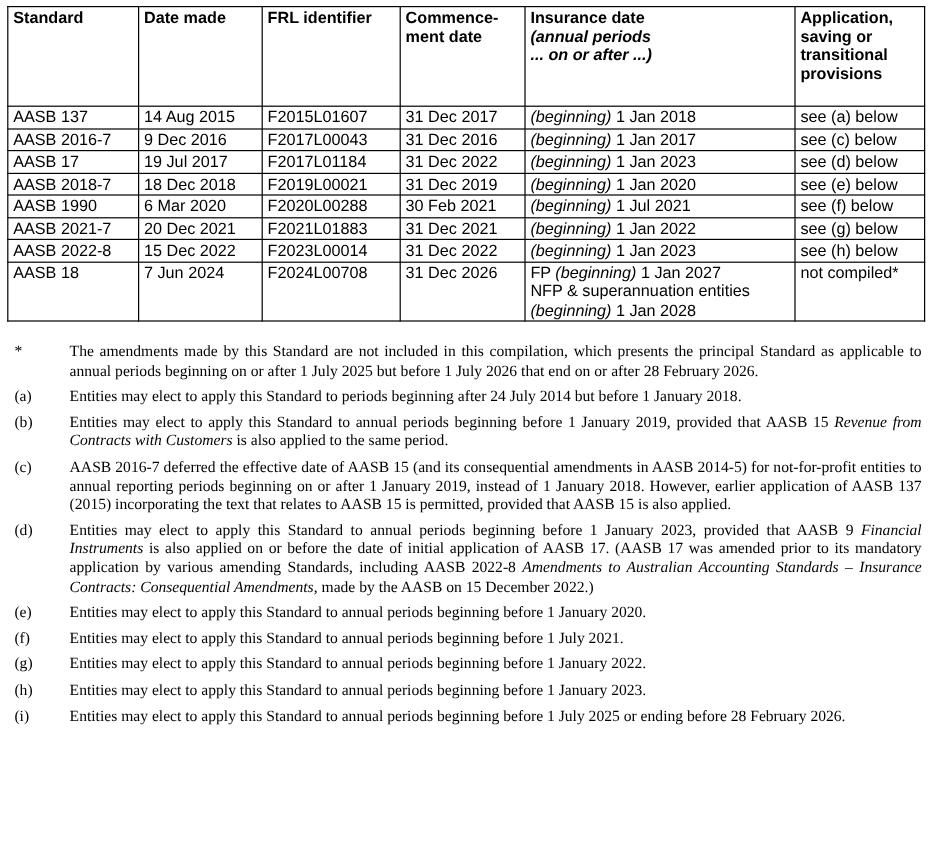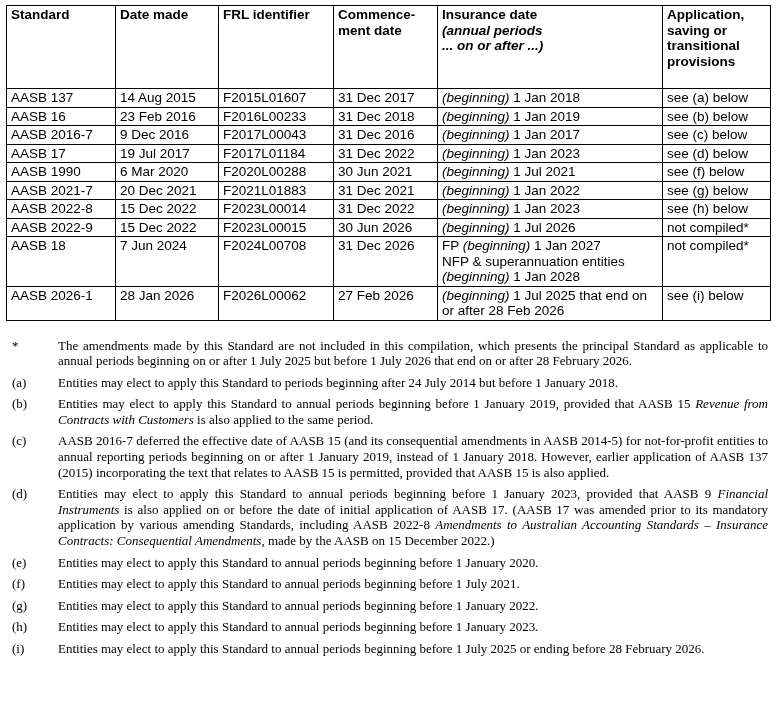--- a/index.html
+++ b/index.html
@@ -89,54 +89,54 @@
     <tbody>
     <tr>
       <td>AASB 137</td>
       <td>14 Aug 2015</td>
       <td>F2015L01607</td>
       <td>31 Dec 2017</td>
       <td><span class="eff-italic">(beginning)</span> 1 Jan 2018</td>
       <td>see (a) below</td>
     </tr>
 
-    <tr>
-      <td>AASB 16</td>
-      <td>23 Feb 2016</td>
-      <td>F2016L00233</td>
-      <td>31 Dec 2018</td>
-      <td><span class="eff-italic">(beginning)</span> 1 Jan 2019</td>
-      <td>see (b) below</td>
-    </tr>
 
     <tr>
       <td>AASB 2016-7</td>
       <td>9 Dec 2016</td>
       <td>F2017L00043</td>
       <td>31 Dec 2016</td>
       <td><span class="eff-italic">(beginning)</span> 1 Jan 2017</td>
       <td>see (c) below</td>
     </tr>
 
     <tr>
       <td>AASB 17</td>
       <td>19 Jul 2017</td>
       <td>F2017L01184</td>
       <td>31 Dec 2022</td>
       <td><span class="eff-italic">(beginning)</span> 1 Jan 2023</td>
       <td>see (d) below</td>
     </tr>
 
+    <tr>
+      <td>AASB 2018-7</td>
+      <td>18 Dec 2018</td>
+      <td>F2019L00021</td>
+      <td>31 Dec 2019</td>
+      <td><span class="eff-italic">(beginning)</span> 1 Jan 2020</td>
+      <td>see (e) below</td>
+    </tr>
 
 
     <tr>
       <td>AASB 1990</td>
       <td>6 Mar 2020</td>
       <td>F2020L00288</td>
-      <td>30 Jun 2021</td>
+      <td>30 Feb 2021</td>
       <td><span class="eff-italic">(beginning)</span> 1 Jul 2021</td>
       <td>see (f) below</td>
     </tr>
 
 
     <tr>
       <td>AASB 2021-7</td>
       <td>20 Dec 2021</td>
       <td>F2021L01883</td>
       <td>31 Dec 2021</td>
@@ -146,46 +146,30 @@
 
     <tr>
       <td>AASB 2022-8</td>
       <td>15 Dec 2022</td>
       <td>F2023L00014</td>
       <td>31 Dec 2022</td>
       <td><span class="eff-italic">(beginning)</span> 1 Jan 2023</td>
       <td>see (h) below</td>
     </tr>
 
-    <tr>
-      <td>AASB 2022-9</td>
-      <td>15 Dec 2022</td>
-      <td>F2023L00015</td>
-      <td>30 Jun 2026</td>
-      <td><span class="eff-italic">(beginning)</span> 1 Jul 2026</td>
-      <td>not compiled*</td>
-    </tr>
 
     <tr>
       <td>AASB 18</td>
       <td>7 Jun 2024</td>
       <td>F2024L00708</td>
       <td>31 Dec 2026</td>
       <td>FP <span class="eff-italic">(beginning)</span> 1 Jan 2027<br>NFP &amp; superannuation entities<br><span class="eff-italic">(beginning)</span> 1 Jan 2028</td>
       <td>not compiled*</td>
     </tr>
 
-    <tr>
-      <td>AASB 2026-1</td>
-      <td>28 Jan 2026</td>
-      <td>F2026L00062</td>
-      <td>27 Feb 2026</td>
-      <td><span class="eff-italic">(beginning)</span> 1 Jul 2025 that end on or after 28 Feb 2026</td>
-      <td>see (i) below</td>
-    </tr>
   </tbody>
   </table>
 
   <div class="footnotes">
     <div class="footnote">
       <span class="marker">*</span>
       <span><span>The amendments made by this Standard are not included in this compilation, which presents the principal Standard as applicable to annual periods beginning on or after 1 July 2025 but before 1 July 2026 that end on or after 28 February 2026.</span></span>
     </div>
 
     <div class="footnote">

